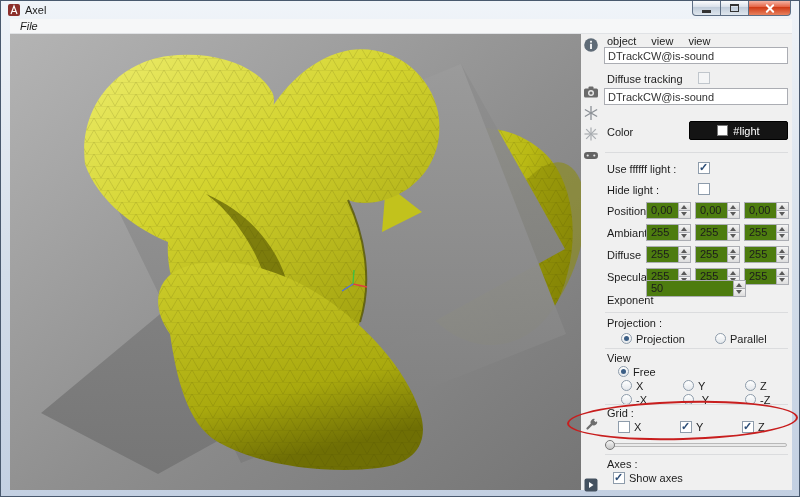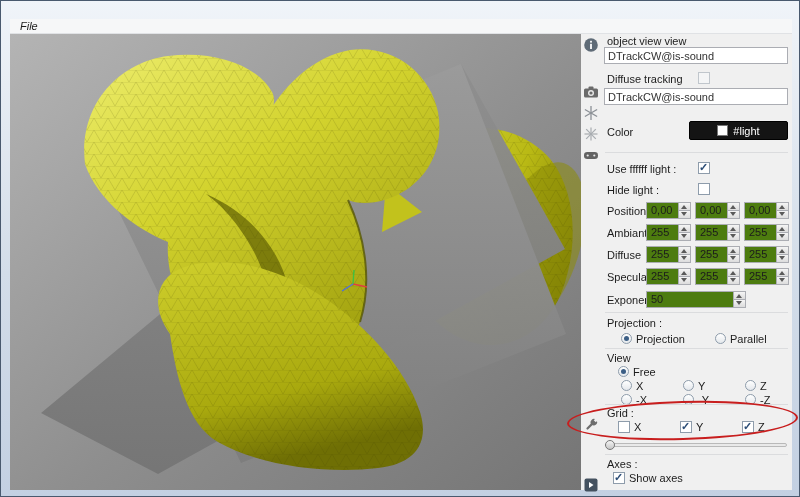--- a/index.html
+++ b/index.html
@@ -23,21 +23,21 @@
   
   .client{position:absolute;left:9px;top:18px;width:782px;height:471px;background:#f0f0f0;}
   .menubar{position:absolute;left:0;top:0;width:100%;height:15px;background:#f6f7f8;border-bottom:1px solid #e0e2e5;font-style:italic;}
   .menu-item{position:absolute;left:6px;top:1px;padding:0 4px;cursor:default;}
   .viewport{position:absolute;left:0;top:15px;width:571px;height:456px;}
   .viewport svg{display:block;}
   .iconstrip{position:absolute;left:571px;top:15px;width:20px;height:456px;background:#f0f0f0;}
   .tool-icon{position:absolute;left:2px;width:16px;height:16px;cursor:pointer;}
   
   .panel{position:absolute;left:591px;top:15px;width:191px;height:456px;background:#f0f0f0;}
-  .tabs{position:absolute;left:6px;top:1px;display:flex;gap:3px;}
+  .tabs{position:absolute;left:6px;top:1px;display:flex;gap:15px;}
   .tabs span{cursor:pointer;}
   .lbl{position:absolute;white-space:nowrap;}
   .tinput{position:absolute;height:17px;background:#fff;border:1px solid #abadb3;font:11px "Liberation Sans",sans-serif;color:#333;padding:0 3px;}
   .cb{position:absolute;width:12px;height:12px;background:#fff;border:1px solid #8e9cab;cursor:pointer;}
   .cb.dim{border-color:#c0c6cc;background:#f4f5f6;}
   .cb.on::after{content:"\2713";position:absolute;left:0;top:-2px;font-size:11px;font-weight:bold;color:#2d4e77;}
   .radio{position:absolute;width:11px;height:11px;border-radius:50%;background:linear-gradient(180deg,#fff,#e4e8ec);border:1px solid #8e9cab;cursor:pointer;}
   .radio.on::after{content:"";position:absolute;left:2px;top:2px;width:5px;height:5px;border-radius:50%;background:#3c5e85;}
   .spin{position:absolute;height:17px;width:45px;background:#4d7c0f;border:1px solid #abadb3;}
   .spin-val{position:absolute;left:4px;top:1px;}
@@ -52,20 +52,40 @@
   .swatch{width:11px;height:11px;background:#fff;border:1px solid #777;}
   .slider-groove{position:absolute;left:4px;top:409px;width:182px;height:4px;background:#e9e9e9;border:1px solid #b9b9b9;border-radius:2px;cursor:pointer;}
   .slider-handle{position:absolute;left:4px;top:406px;width:10px;height:10px;border-radius:5px;background:linear-gradient(180deg,#f4f4f4,#c6c6c6);border:1px solid #777;cursor:pointer;}
   .annotation{position:absolute;left:566px;top:400px;width:231px;height:39px;border:2px solid #c81e1e;border-radius:50%;transform:rotate(-1.5deg);pointer-events:none;z-index:30;}
 </style>
 </head>
 <body>
 
 <div class="window">
 
+  <div class="titlebar">
+    <span class="app-icon">
+      <svg width="12" height="12">
+          <rect width="12" height="12" rx="2" fill="#8c2f2b"></rect>
+          <path d="M3,10 L6,2 L9,10 M4.2,7.5 H7.8" stroke="#fff" stroke-width="1.2" fill="none"></path>
+        </svg>
+    </span>
+    <span class="title-text">Axel</span>
+    <span class="win-controls">
+      <button class="win-btn min">
+          <span class="glyph-min"></span>
+        </button>
+      <button class="win-btn max">
+          <span class="glyph-max"></span>
+        </button>
+      <button class="win-btn close">
+          <span class="glyph-close"></span>
+        </button>
+    </span>
+  </div>
 
   <div class="client">
 
     <div class="menubar">
       <span class="menu-item">File</span>
     </div>
 
     <div class="viewport">
       <svg viewBox="0 0 571 456" width="571" height="456">
         <defs>
@@ -280,21 +300,21 @@
           <span class="spin-btn up"></span>
           <span class="spin-btn down"></span>
         </div>
       <div class="spin" style="left:143px;top:234px">
           <span class="spin-val">255</span>
           <span class="spin-btn up"></span>
           <span class="spin-btn down"></span>
         </div>
 
       <div class="lbl" style="left:6px;top:260px">Exponent</div>
-      <div class="spin" style="left:45px;top:257px;width:100px">
+      <div class="spin" style="left:45px;top:246px;width:100px">
           <span class="spin-val">50</span>
           <span class="spin-btn up"></span>
           <span class="spin-btn down"></span>
         </div>
 
       <div class="sep" style="top:278px"></div>
 
       <div class="lbl" style="left:6px;top:283px">Projection :</div>
       <span class="radio on" style="left:20px;top:299px"></span>
       <div class="lbl" style="left:35px;top:299px">Projection</div>

